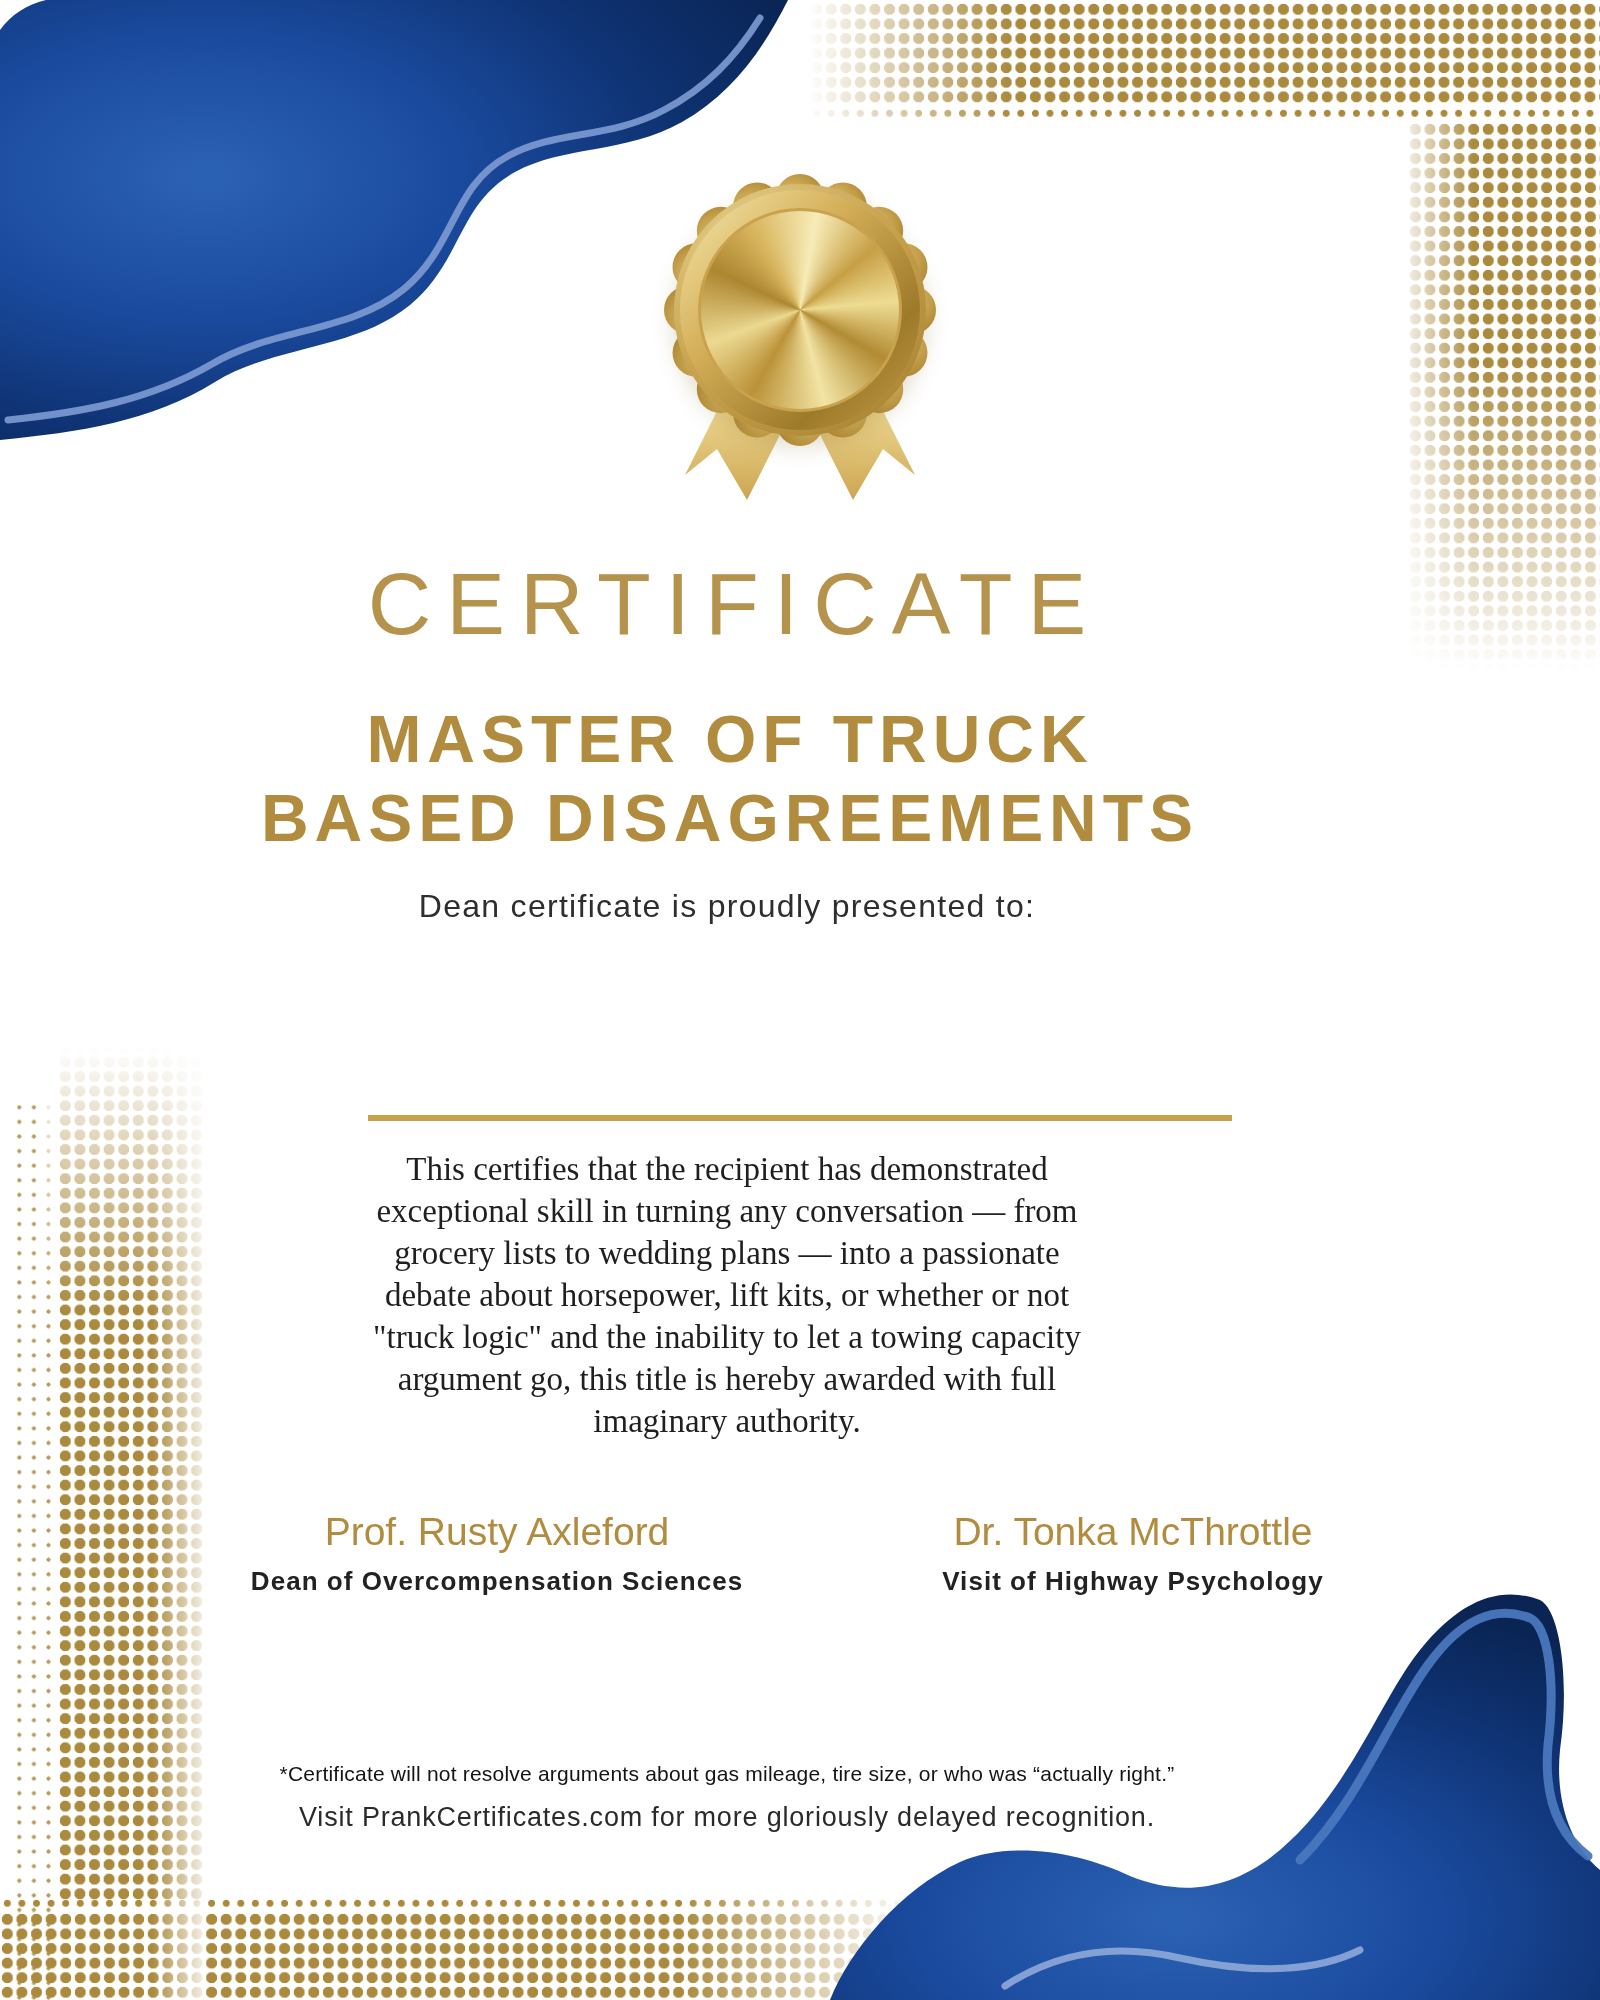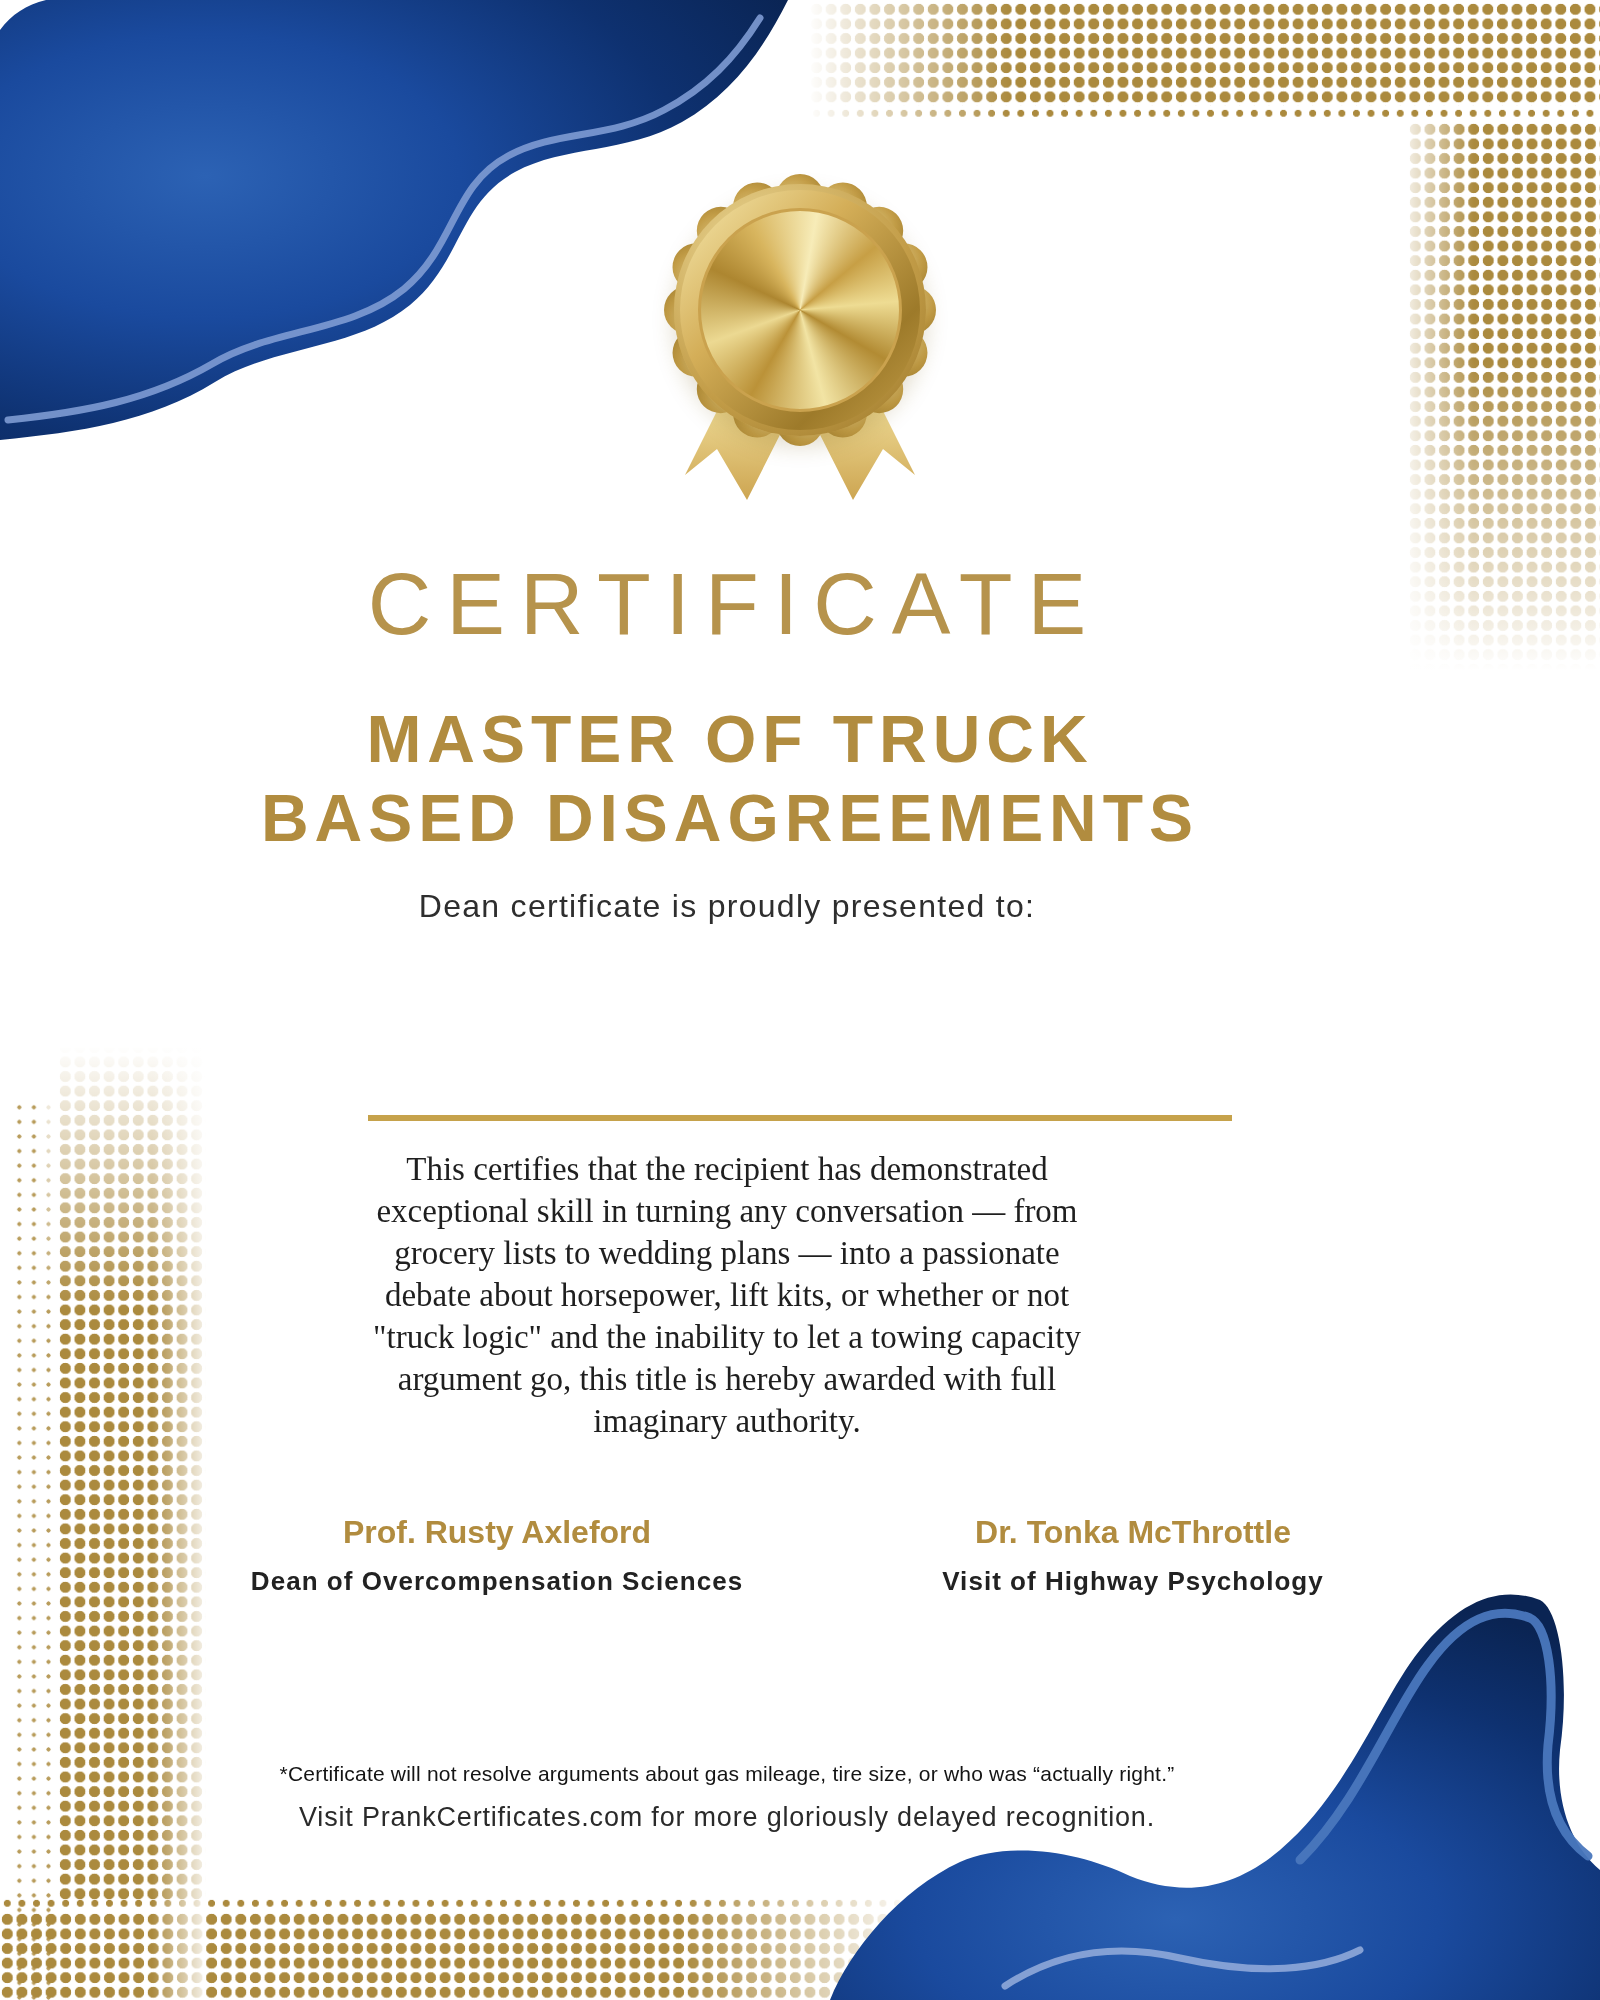--- a/index.html
+++ b/index.html
@@ -36,21 +36,21 @@
            color:#b6934c;font-weight:400;}
   #degree{top:700px;font-size:66px;line-height:79px;font-weight:700;letter-spacing:.09em;
           text-indent:.09em;color:#b18c3f;}
   #presented{top:888px;font-size:32px;letter-spacing:.04em;color:#2e2e2e;font-weight:400;}
   #divider{position:absolute;left:368px;top:1115px;width:864px;height:6px;background:#c6a24b;z-index:6;}
   #body-text{top:1148px;font-family:"Liberation Serif",serif;font-size:33px;line-height:42px;
              color:#1f1f1f;}
   .sig{position:absolute;z-index:6;text-align:center;}
   #sig-left{left:177px;top:1512px;width:640px;}
   #sig-right{left:793px;top:1512px;width:680px;}
-  .sig-name{font-size:32px;font-weight:700;color:#b18c3f;line-height:40px;}
+  .sig-name{font-size:39px;font-weight:400;color:#b18c3f;line-height:40px;}
   .sig-title{margin-top:14px;font-size:26px;color:#222222;letter-spacing:.04em;font-weight:700;}
   #footnote{top:1762px;font-size:21px;font-weight:400;color:#141414;letter-spacing:.01em;}
   #footer-line{top:1802px;font-size:27px;color:#2a2a2a;letter-spacing:.03em;}
 </style>
 </head>
 <body>
 
 <div id="page">
 
   <div class="dots dots-big" style="left:780px;top:2px;width:820px;height:104px;"></div>

